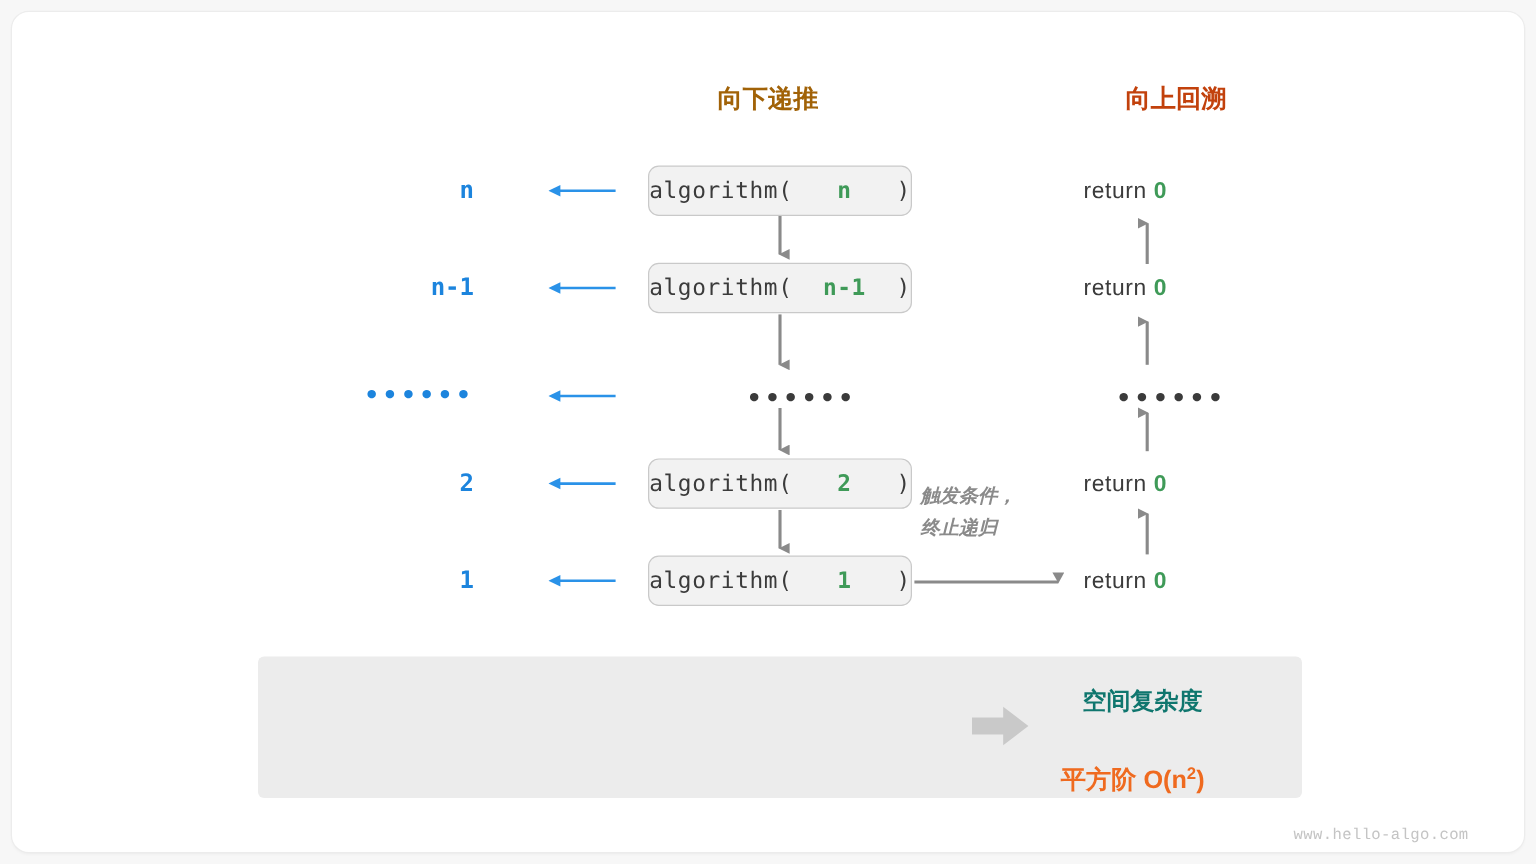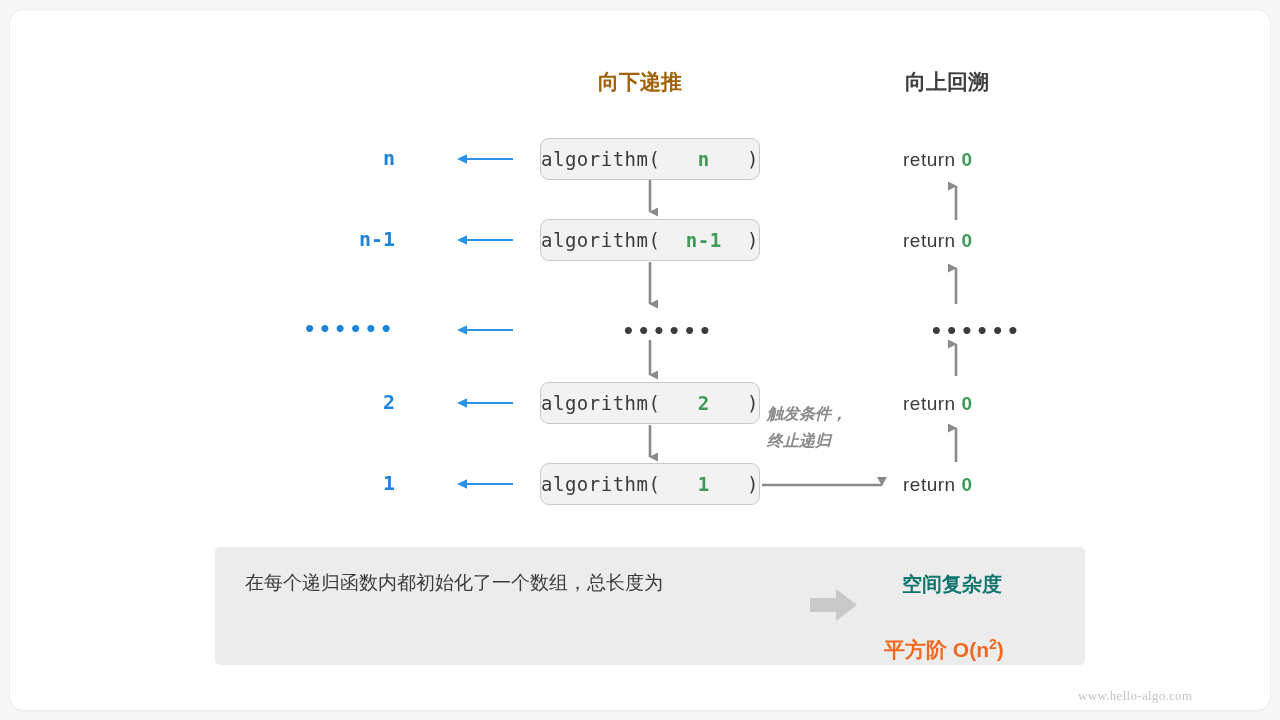--- a/index.html
+++ b/index.html
@@ -32,21 +32,21 @@
 
   
   .hdr {
     position: absolute;
     font-weight: bold;
     font-size: 21px;
     white-space: nowrap;
   }
   .hdr-left  { left: 278px; top: 58px; color: #3b3b3b; }
   .hdr-mid   { left: 588px; top: 58px; color: #a16207; }
-  .hdr-right { left: 895px; top: 58px; color: #404040; }
+  .hdr-right { left: 928px; top: 58px; color: #c2410c; }
   .mono-blue {
     font-family: "DejaVu Sans Mono", "Liberation Mono", monospace;
     color: #1c84dd;
     font-weight: bold;
   }
 
   
   .row {
     position: absolute;
     left: 0;
@@ -227,21 +227,21 @@
     color: #ef6a1f;
     white-space: nowrap;
     margin-top: 24px;
   }
   .sum-right-val sup { font-size: 14px; }
 
   .watermark {
     position: absolute;
     left: 1068px;
     top: 678px;
-    font-family: Liberation Serif, serif;
+    font-family: Liberation Mono, monospace;
     font-size: 13px;
     color: #c4c4c4;
     letter-spacing: 0.3px;
     white-space: nowrap;
   }
 </style>
 </head>
 <body>
 
 <div class="page">
@@ -369,21 +369,20 @@
         <span class="zero">0</span>
       </div>
     </div>
 
     <div class="trigger-note">
       <div>触发条件，</div>
       <div>终止递归</div>
     </div>
 
     <div class="summary">
-      <div class="sum-line1">在每个递归函数内都初始化了一个数组，总长度为</div>
     </div>
 
     <svg class="fat-arrow" viewBox="0 0 48 34">
       <path d="M0,10 L26,10 L26,1 L47,17 L26,33 L26,24 L0,24 Z" fill="#c9c9c9"></path>
     </svg>
 
     <div class="sum-right-title">空间复杂度</div>
     <div class="sum-right-val">
       <span>平方阶</span>
       <span>

